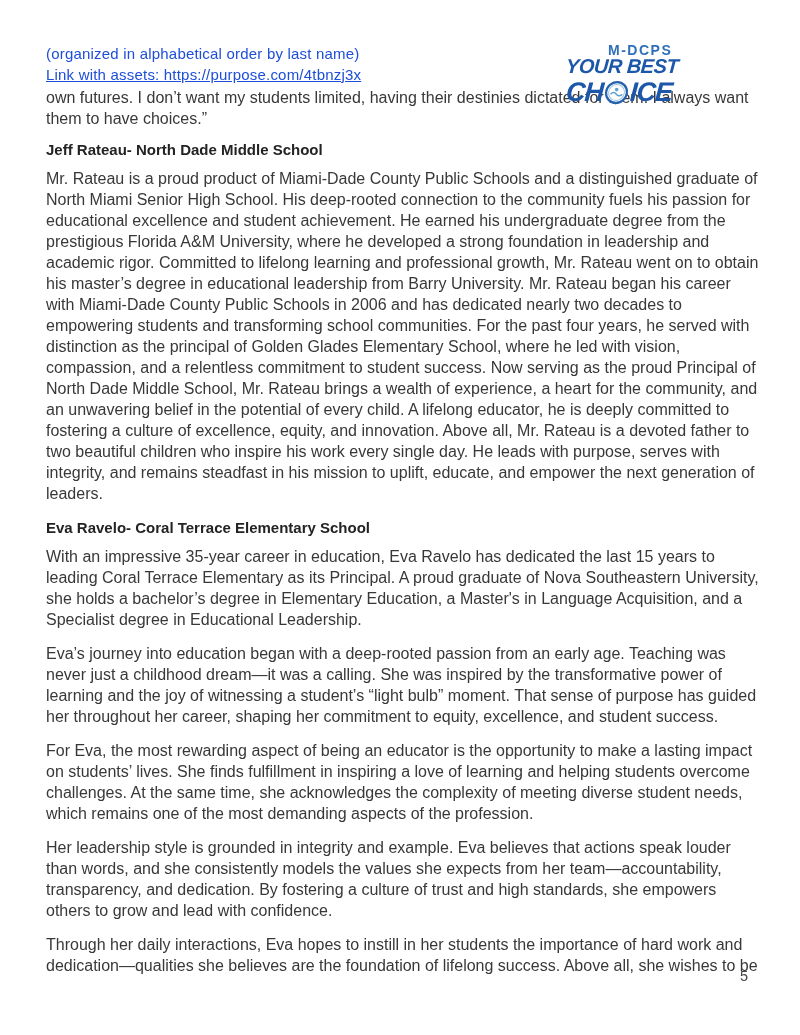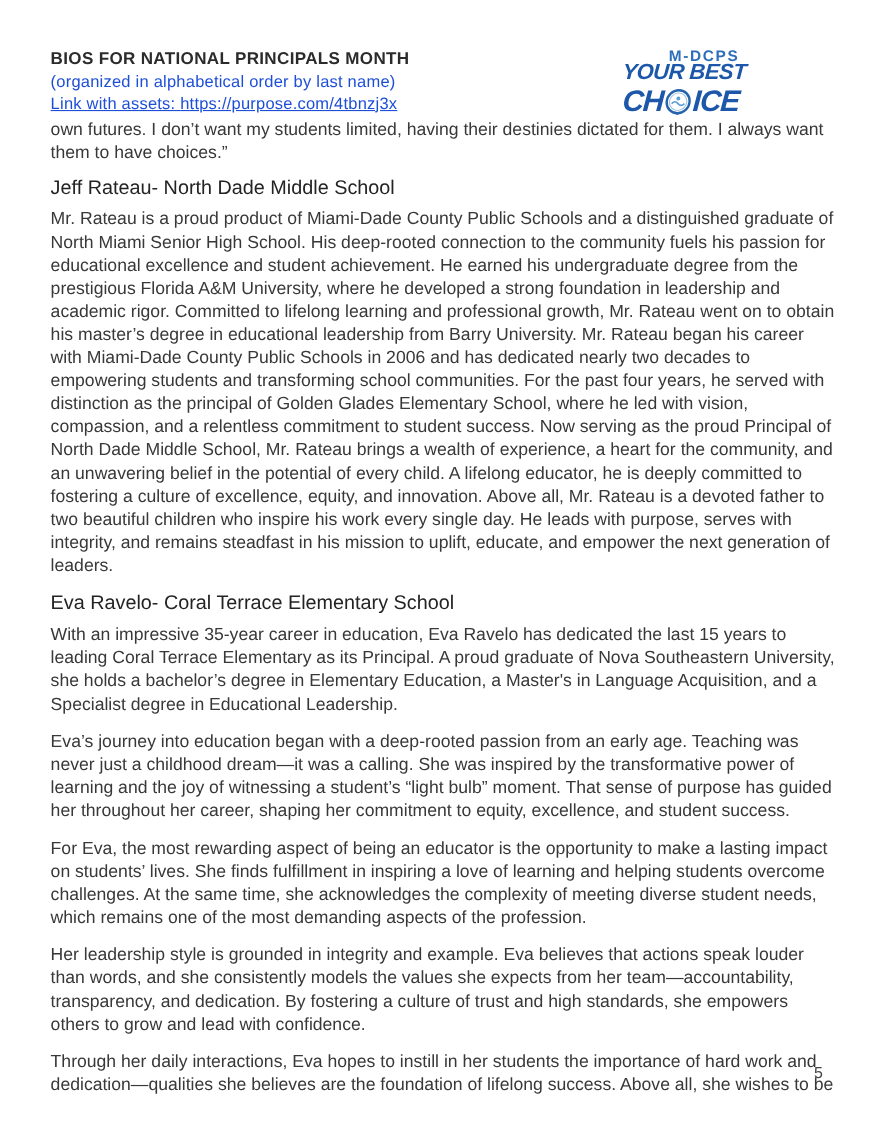--- a/index.html
+++ b/index.html
@@ -34,22 +34,22 @@
   }
   .doc-link span { white-space: pre; text-decoration: underline; }
   p.body {
     font-size: 16px;
     line-height: 21px;
     margin: 0 0 13px 0;
     color: #383838;
   }
   p.body.continuation { margin-top: 2px; margin-bottom: 0; }
   h2.section-heading {
-    font-size: 18px;
-    font-weight: normal;
+    font-size: 15px;
+    font-weight: bold;
     line-height: 21px;
     margin: 10px 0 8px 0;
     color: #232323;
   }
   
   .logo {
     position: absolute;
     left: 566px;
     top: 42px;
     width: 130px;
@@ -103,21 +103,20 @@
     color: #444444;
   }
 </style>
 </head>
 <body>
 
 <div class="page">
 
   <div class="content">
 
-    <div class="doc-title">BIOS FOR NATIONAL PRINCIPALS MONTH</div>
 
     <div class="doc-subtitle">(organized in alphabetical order by last name)</div>
 
     <div class="doc-link"><span>Link with assets: </span><span>https://purpose.com/4tbnzj3x</span></div>
 
     <p class="body continuation">own futures. I don’t want my students limited, having their destinies dictated for them. I always want them to have choices.”</p>
 
     <h2 class="section-heading">Jeff Rateau- North Dade Middle School</h2>
 
     <p class="body">Mr. Rateau is a proud product of Miami-Dade County Public Schools and a distinguished graduate of North Miami Senior High School. His deep-rooted connection to the community fuels his passion for educational excellence and student achievement. He earned his undergraduate degree from the prestigious Florida A&amp;M University, where he developed a strong foundation in leadership and academic rigor. Committed to lifelong learning and professional growth, Mr. Rateau went on to obtain his master’s degree in educational leadership from Barry University. Mr. Rateau began his career with Miami-Dade County Public Schools in 2006 and has dedicated nearly two decades to empowering students and transforming school communities. For the past four years, he served with distinction as the principal of Golden Glades Elementary School, where he led with vision, compassion, and a relentless commitment to student success. Now serving as the proud Principal of North Dade Middle School, Mr. Rateau brings a wealth of experience, a heart for the community, and an unwavering belief in the potential of every child. A lifelong educator, he is deeply committed to fostering a culture of excellence, equity, and innovation. Above all, Mr. Rateau is a devoted father to two beautiful children who inspire his work every single day. He leads with purpose, serves with integrity, and remains steadfast in his mission to uplift, educate, and empower the next generation of leaders.</p>

